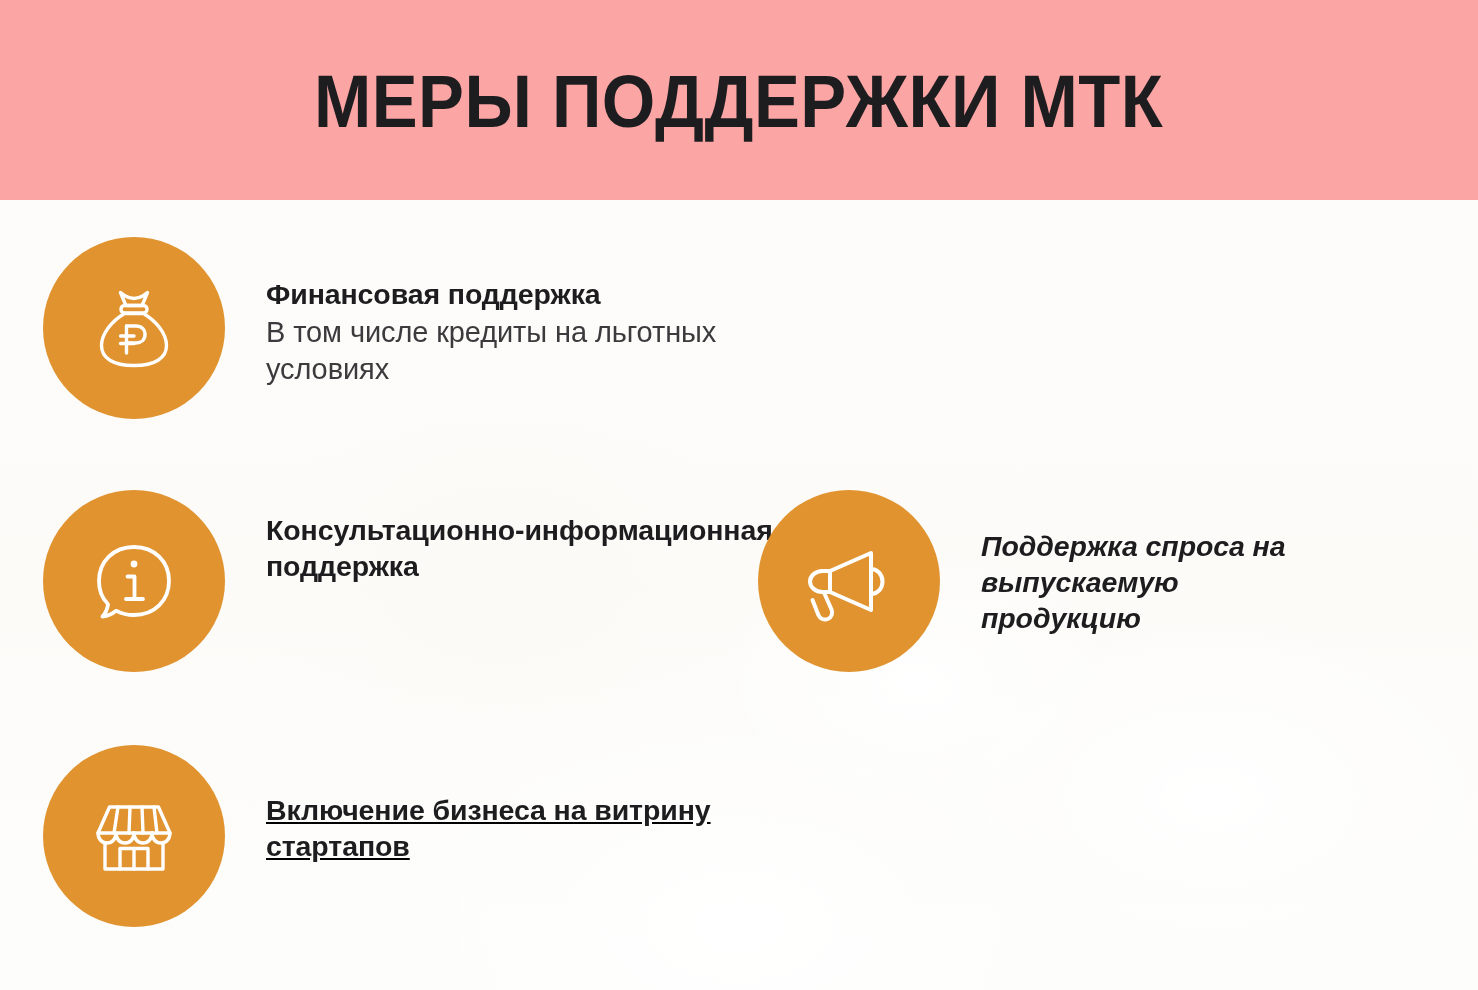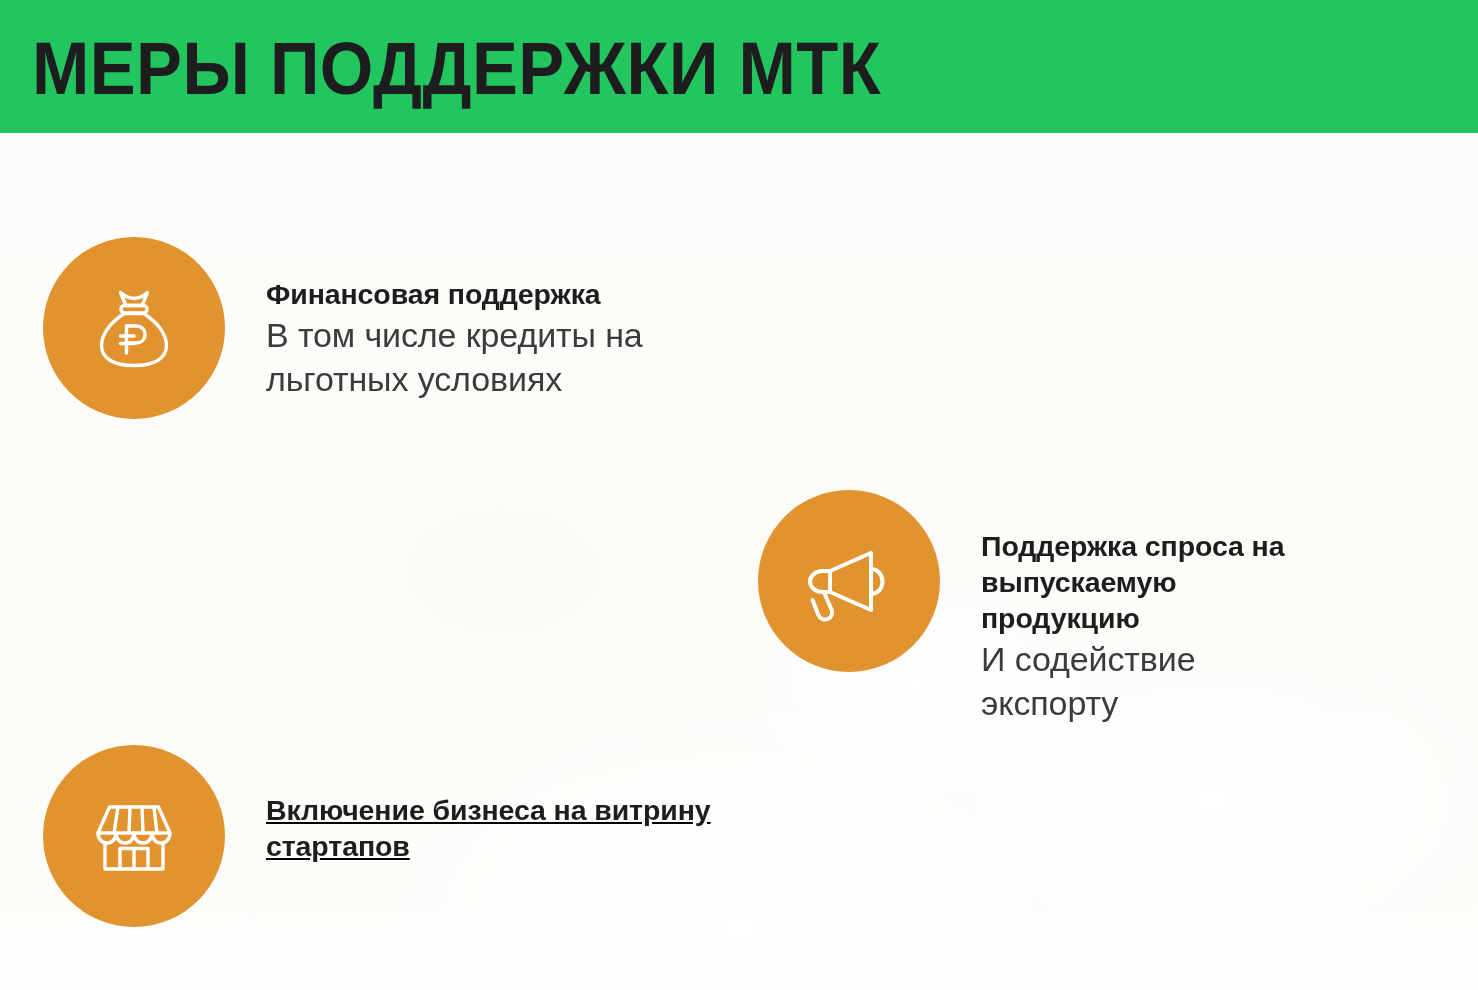--- a/index.html
+++ b/index.html
@@ -36,25 +36,25 @@
       linear-gradient(180deg, #fdfcfa 0%, #fcfbf8 50%, #fdfdfb 100%);
     pointer-events: none;
   }
 
   
   .header-band {
     position: absolute;
     top: 0;
     left: 0;
     width: 1478px;
-    height: 133px;
-    background: #22c55e;
+    height: 200px;
+    background: #fca5a5;
     display: flex;
     align-items: center;
-    justify-content: flex-start;
+    justify-content: center;
   }
   .header-title {
     font-family: "Liberation Sans Narrow", "Liberation Sans", "DejaVu Sans Condensed", sans-serif;
     font-weight: 700;
     font-size: 74px;
     line-height: 1;
     letter-spacing: 0.5px;
     color: #1d1d1f;
     text-transform: uppercase;
     transform: scaleX(0.93);
@@ -108,31 +108,31 @@
     font-weight: 700;
     font-size: 28.5px;
     line-height: 1.26;
     color: #1d1d1f;
     letter-spacing: -0.1px;
   }
   .card-sub {
     margin: 1px 0 0 0;
     font-family: "Liberation Sans", "DejaVu Sans", sans-serif;
     font-weight: 400;
-    font-size: 34px;
+    font-size: 29px;
     line-height: 1.29;
     color: #3b3b3e;
     letter-spacing: -0.1px;
   }
 
   
   .card-r1.card-c1 .card-text { padding-top: 40px; }
   .card-r1.card-c2 .card-text { padding-top: 63px; }
   .card-r2.card-c1 .card-text { padding-top: 23px; }
-  .card-r2.card-c2 .card-text { padding-top: 39px; }
+  .card-r2.card-c2 .card-text { padding-top: 39px; font-style: italic; }
   .card-r3.card-c1 .card-text { padding-top: 48px; text-decoration: underline; }
 </style>
 </head>
 <body>
 
 <div class="slide">
 
   <div class="bg-watermark"></div>
 
   <div class="header-band">
@@ -155,33 +155,48 @@
           <path d="M36.5 65.5 L50 65.5"></path>
         </svg>
       </div>
       <div class="card-text">
         <p class="card-title">Финансовая поддержка</p>
         <p class="card-sub">В том числе кредиты на льготных условиях</p>
       </div>
     </div>
 
 
+    <div class="card card-c1 card-r2">
+      <div class="icon-circle">
+        <svg width="100" height="100" viewBox="0 0 100 100" fill="none" stroke="#ffffff" stroke-width="3.8" stroke-linecap="round" stroke-linejoin="round">
+          <path d="M50 16 C70.5 16 85 30.5 85 50 C85 69.5 70.5 84 50 84
+                   C43.5 84 37.5 82.5 32.5 79.8 L31 80.5
+                   C27.5 83.5 22.5 85 18.5 85.5 C21.5 82 23.5 78 24 73.5
+                   L23.5 72.5 C17.5 66.5 15 58.5 15 50 C15 30.5 29.5 16 50 16 Z"></path>
+          <circle cx="50" cy="33" r="3.4" fill="#ffffff" stroke="none"></circle>
+          <path d="M43.5 45.5 L50.5 45.5 L50.5 68"></path>
+          <path d="M42 68 L59 68"></path>
+        </svg>
+      </div>
+      <div class="card-text">
+        <p class="card-title">Консультационно-информационная поддержка</p>
+      </div>
+    </div>
 
     <div class="card card-c2 card-r2">
       <div class="icon-circle">
         <svg width="100" height="100" viewBox="0 0 100 100" fill="none" stroke="#ffffff" stroke-width="4" stroke-linecap="round" stroke-linejoin="round">
           <path d="M72 22 L31 40 L31 61 L72 79 Z"></path>
           <path d="M31 40 L23.5 40 C16.5 40 11 44.8 11 50.5 C11 56.2 16.5 61 23.5 61 L31 61"></path>
           <path d="M72 38 C78.5 38 83.5 43.5 83.5 50.5 C83.5 57.5 78.5 63 72 63"></path>
           <path d="M25 61.5 L32.5 78.5 C34.2 82.3 32.5 86.5 28.8 88 C25.1 89.5 21 87.8 19.4 84 L13.5 69"></path>
         </svg>
       </div>
       <div class="card-text">
         <p class="card-title">Поддержка спроса на выпускаемую продукцию</p>
-        <p class="card-sub">И содействие экспорту</p>
       </div>
     </div>
 
     <div class="card card-c1 card-r3">
       <div class="icon-circle">
         <svg width="100" height="100" viewBox="0 0 100 100" fill="none" stroke="#ffffff" stroke-width="3.4" stroke-linecap="round" stroke-linejoin="round">
           <path d="M25.5 21 L74.5 21 L86 47 L14 47 Z"></path>
           <path d="M14 47 C14 53 18 57 23 57 C28 57 32 53 32 47"></path>
           <path d="M32 47 C32 53 36 57 41 57 C46 57 50 53 50 47"></path>
           <path d="M50 47 C50 53 54 57 59 57 C64 57 68 53 68 47"></path>

